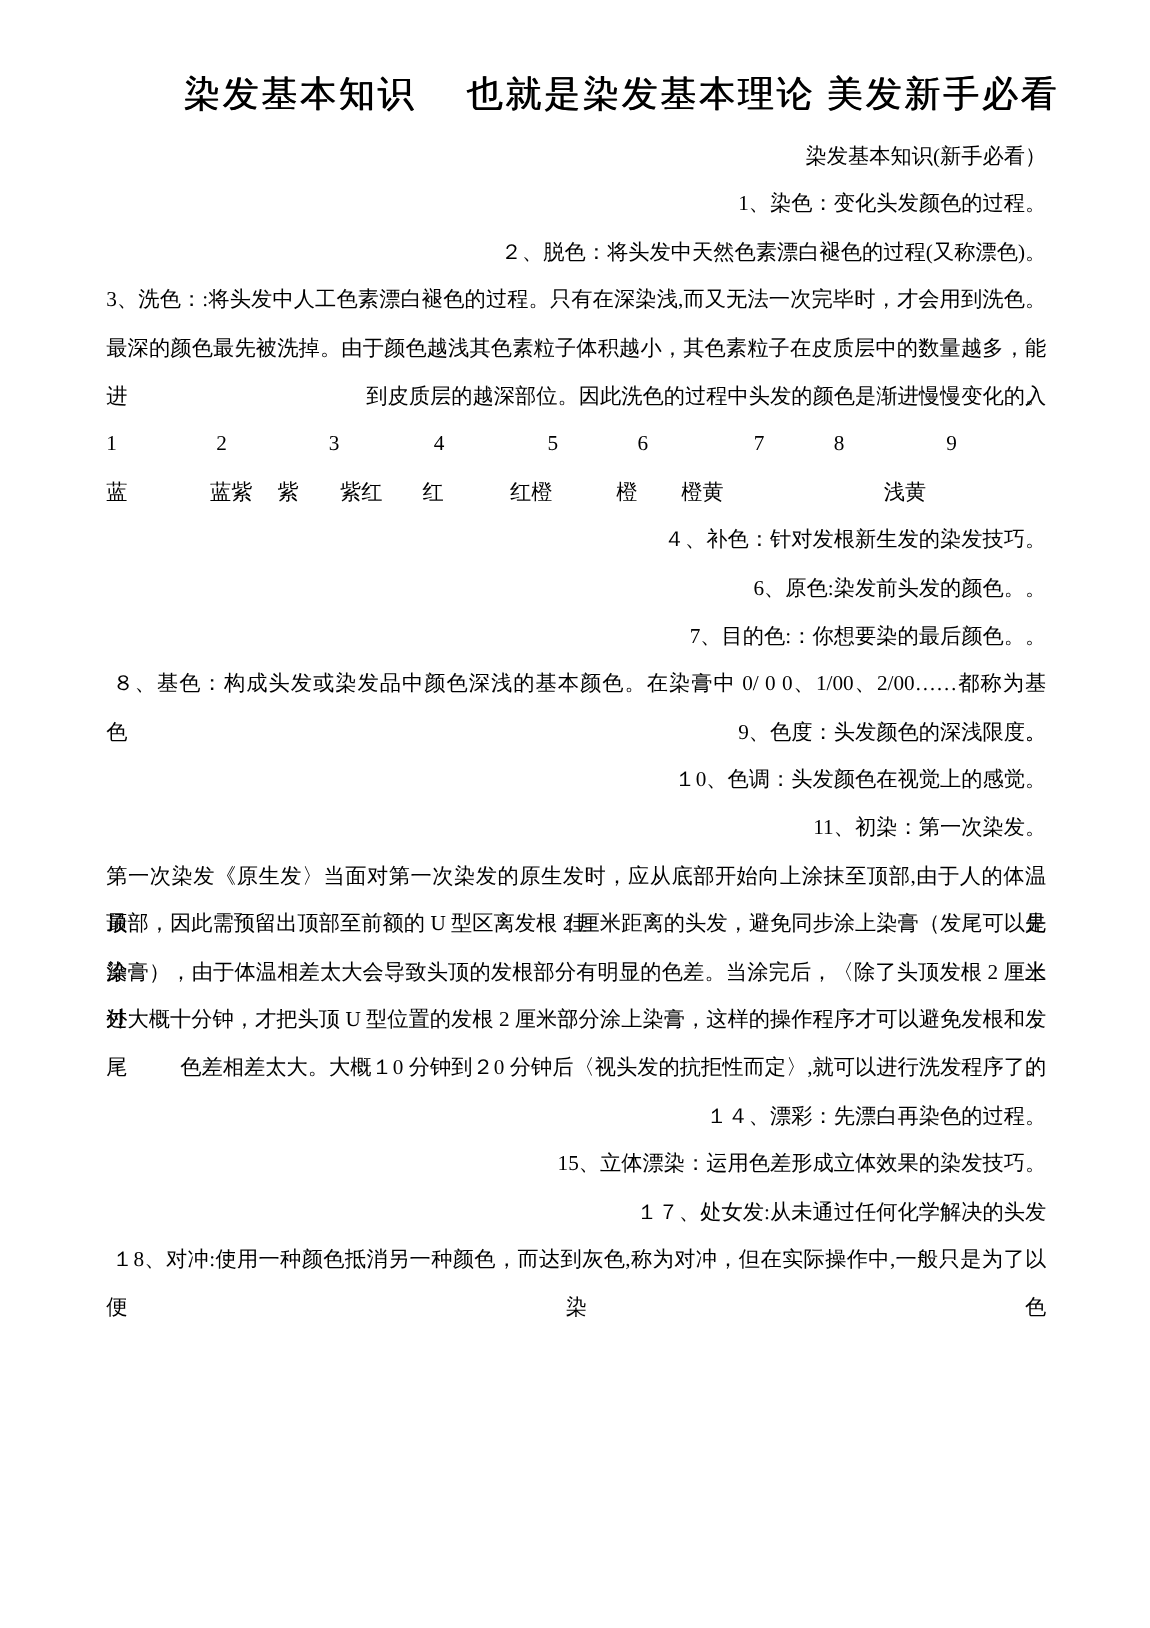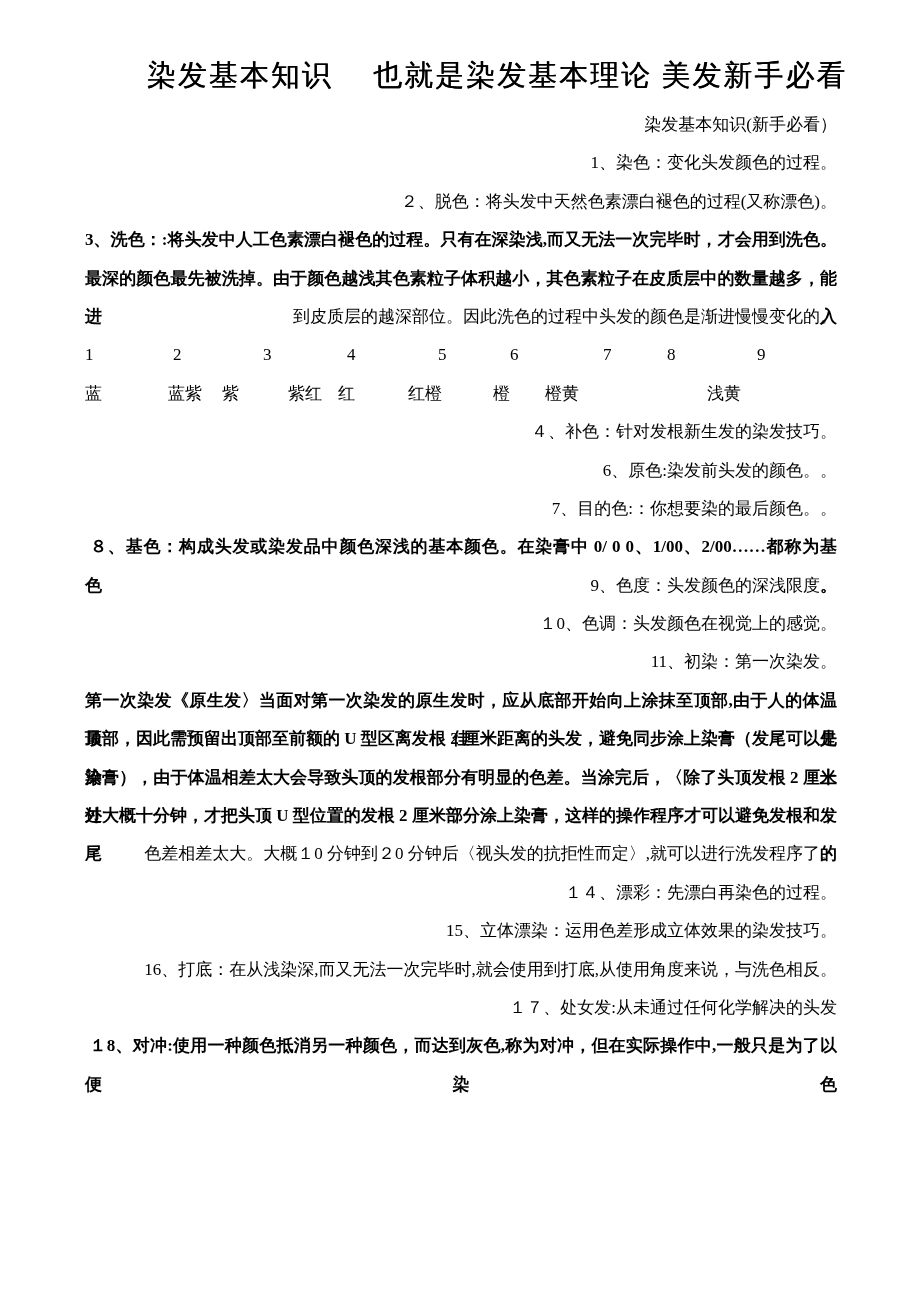--- a/index.html
+++ b/index.html
@@ -34,21 +34,20 @@
   .line {
     height: 38.4px;
     line-height: 38.4px;
     font-size: 17px;
     white-space: pre-wrap;
     text-align: right;
   }
   .line.justify {
     text-align: justify;
     text-align-last: justify;
-    font-weight: bold;
   }
   .scale-row { position: relative; }
   .scale-row span {
     position: absolute;
     top: 0;
     line-height: 38.4px;
     font-size: 17px;
     white-space: pre;
   }
 </style>
@@ -60,32 +59,31 @@
 
   <div class="content">
     <div class="line">染发基本知识(新手必看）</div>
 
   <div class="line">1、染色：变化头发颜色的过程。</div>
       <div class="line"> ２、脱色：将头发中天然色素漂白褪色的过程(又称漂色)。</div>
       <div class="line justify">3、洗色：:将头发中人工色素漂白褪色的过程。只有在深染浅,而又无法一次完毕时，才会用到洗色。</div>
       <div class="line justify">最深的颜色最先被洗掉。由于颜色越浅其色素粒子体积越小，其色素粒子在皮质层中的数量越多，能进入</div>
       <div class="line">到皮质层的越深部位。因此洗色的过程中头发的颜色是渐进慢慢变化的。</div>
       <div class="line scale-row"><span style="left: 0px;">1</span><span style="left: 88px;">2</span><span style="left: 178px;">3</span><span style="left: 262px;">4</span><span style="left: 353px;">5</span><span style="left: 425px;">6</span><span style="left: 518px;">7</span><span style="left: 582px;">8</span><span style="left: 672px;">9</span></div>
-      <div class="line scale-row"><span style="left: 0px;">蓝</span><span style="left: 83px;">蓝紫</span><span style="left: 137px;">紫</span><span style="left: 187px; margin-left: 16px;">紫红</span><span style="left: 253px;">红</span><span style="left: 323px;">红橙</span><span style="left: 408px;">橙</span><span style="left: 460px;">橙黄</span><span style="left: 622px;">浅黄</span></div>
+      <div class="line scale-row"><span style="left: 0px;">蓝</span><span style="left: 83px;">蓝紫</span><span style="left: 137px;">紫</span><span style="left: 187px;">紫红</span><span style="left: 253px;">红</span><span style="left: 323px;">红橙</span><span style="left: 408px;">橙</span><span style="left: 460px;">橙黄</span><span style="left: 622px;">浅黄</span></div>
       <div class="line"> ４、补色：针对发根新生发的染发技巧。</div>
       <div class="line">6、原色:染发前头发的颜色。。</div>
       <div class="line">7、目的色:：你想要染的最后颜色。。</div>
       <div class="line justify"> ８、基色：构成头发或染发品中颜色深浅的基本颜色。在染膏中 0/ 0 0、1/00、2/00……都称为基色。</div>
       <div class="line">9、色度：头发颜色的深浅限度。</div>
       <div class="line"> １0、色调：头发颜色在视觉上的感觉。</div>
       <div class="line">11、初染：第一次染发。</div>
       <div class="line justify">第一次染发《原生发〉当面对第一次染发的原生发时，应从底部开始向上涂抹至顶部,由于人的体温最佳是</div>
       <div class="line justify">顶部，因此需预留出顶部至前额的 U 型区离发根 2 厘米距离的头发，避免同步涂上染膏（发尾可以先涂上</div>
       <div class="line justify">染膏），由于体温相差太大会导致头顶的发根部分有明显的色差。当涂完后，〈除了头顶发根 2 厘米外〉，</div>
       <div class="line justify">过大概十分钟，才把头顶 U 型位置的发根 2 厘米部分涂上染膏，这样的操作程序才可以避免发根和发尾的</div>
       <div class="line">色差相差太大。大概１0 分钟到２0 分钟后〈视头发的抗拒性而定〉,就可以进行洗发程序了。</div>
       <div class="line"> １４、漂彩：先漂白再染色的过程。</div>
       <div class="line">15、立体漂染：运用色差形成立体效果的染发技巧。</div>
-      <div class="line">16、打底：在从浅染深,而又无法一次完毕时,就会使用到打底,从使用角度来说，与洗色相反。</div>
       <div class="line"> １７、处女发:从未通过任何化学解决的头发</div>
       <div class="line justify"> １8、对冲:使用一种颜色抵消另一种颜色，而达到灰色,称为对冲，但在实际操作中,一般只是为了以便染色</div>
     </div>
 </div>
 
 </body></html>

